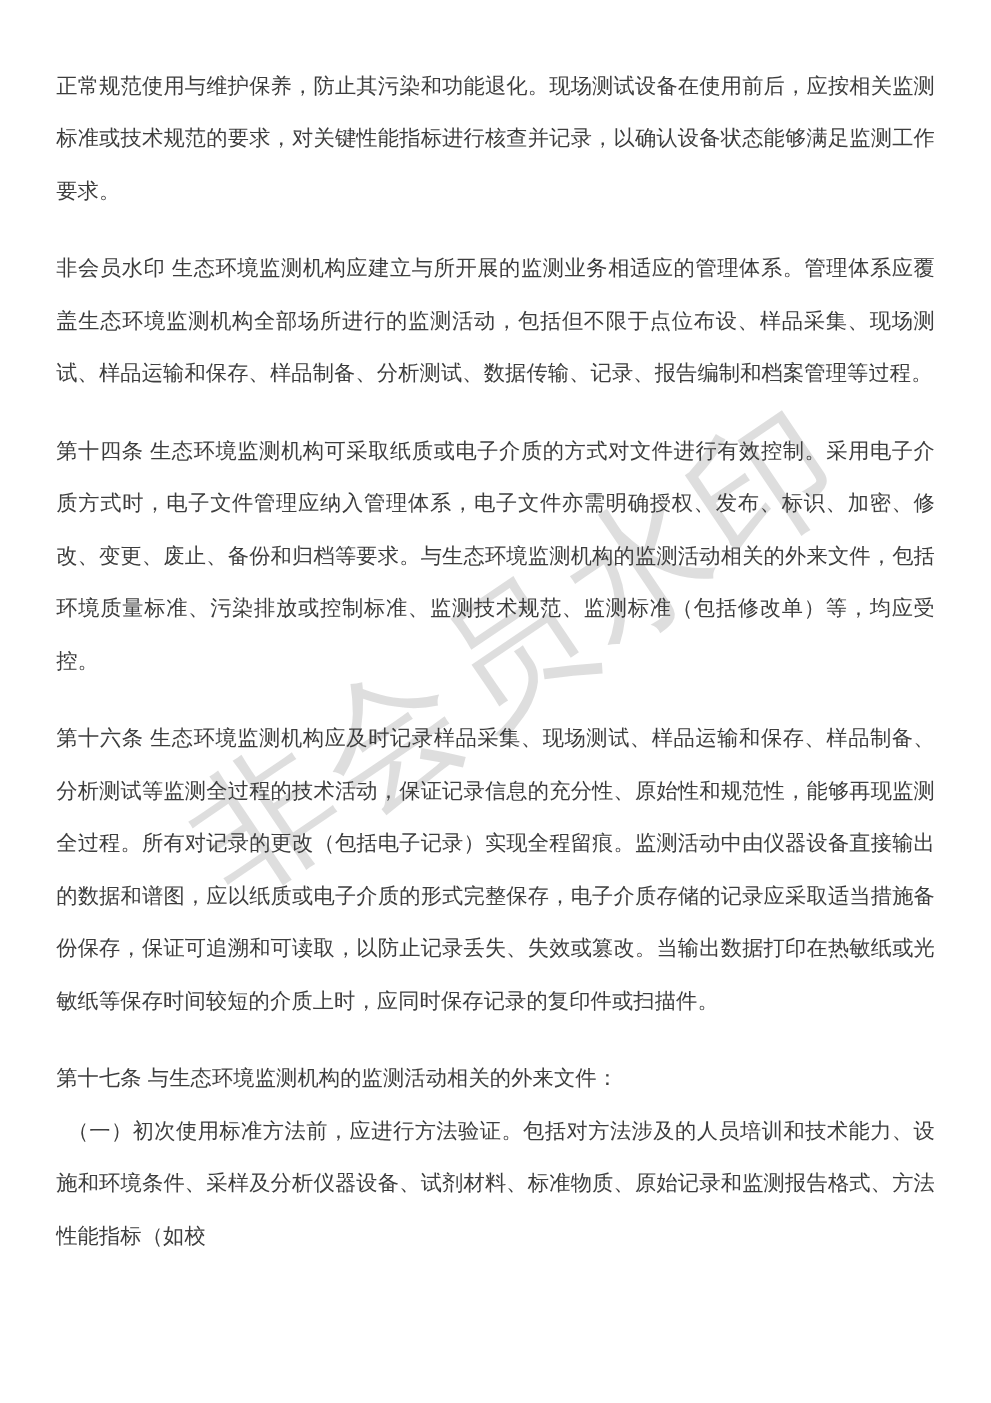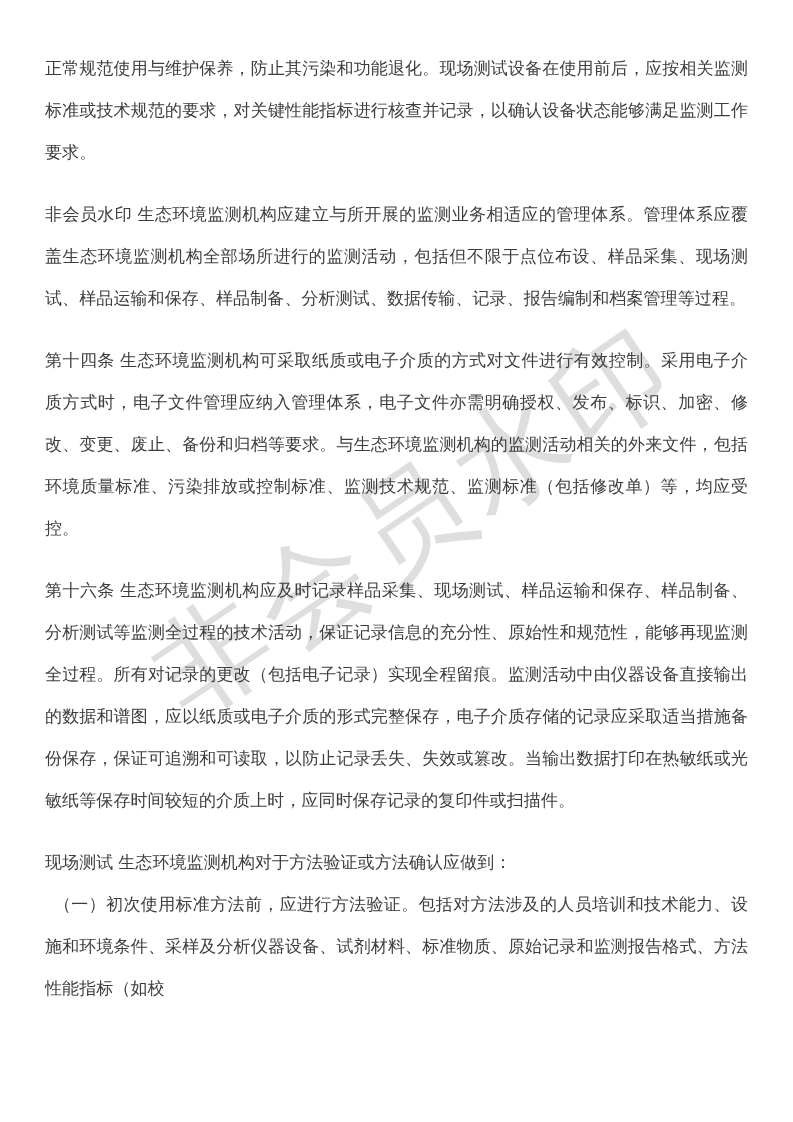--- a/index.html
+++ b/index.html
@@ -64,18 +64,18 @@
 
     <div class="para">正常规范使用与维护保养，防止其污染和功能退化。现场测试设备在使用前后，应按相关监测标准或技术规范的要求，对关键性能指标进行核查并记录，以确认设备状态能够满足监测工作要求。</div>
 
     <div class="para">非会员水印 生态环境监测机构应建立与所开展的监测业务相适应的管理体系。管理体系应覆盖生态环境监测机构全部场所进行的监测活动，包括但不限于点位布设、样品采集、现场测试、样品运输和保存、样品制备、分析测试、数据传输、记录、报告编制和档案管理等过程。</div>
 
     <div class="para">第十四条 生态环境监测机构可采取纸质或电子介质的方式对文件进行有效控制。采用电子介质方式时，电子文件管理应纳入管理体系，电子文件亦需明确授权、发布、标识、加密、修改、变更、废止、备份和归档等要求。与生态环境监测机构的监测活动相关的外来文件，包括环境质量标准、污染排放或控制标准、监测技术规范、监测标准（包括修改单）等，均应受控。</div>
 
 
     <div class="para">第十六条 生态环境监测机构应及时记录样品采集、现场测试、样品运输和保存、样品制备、分析测试等监测全过程的技术活动，保证记录信息的充分性、原始性和规范性，能够再现监测全过程。所有对记录的更改（包括电子记录）实现全程留痕。监测活动中由仪器设备直接输出的数据和谱图，应以纸质或电子介质的形式完整保存，电子介质存储的记录应采取适当措施备份保存，保证可追溯和可读取，以防止记录丢失、失效或篡改。当输出数据打印在热敏纸或光敏纸等保存时间较短的介质上时，应同时保存记录的复印件或扫描件。</div>
 
-    <div class="para">现场测试 生态环境监测机构对于方法验证或方法确认应做到：</div>
+    <div class="para">第十七条 与生态环境监测机构的监测活动相关的外来文件：</div>
 
     <div class="para flush indent">（一）初次使用标准方法前，应进行方法验证。包括对方法涉及的人员培训和技术能力、设施和环境条件、采样及分析仪器设备、试剂材料、标准物质、原始记录和监测报告格式、方法性能指标（如校</div>
 
   </div>
 </div>
 
 </body></html>

